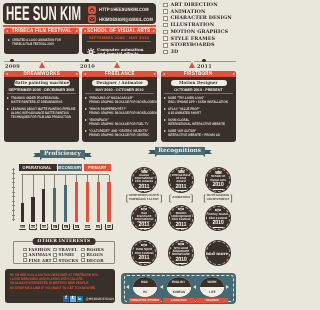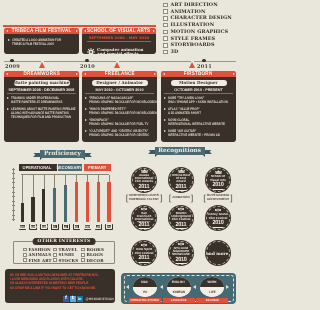--- a/index.html
+++ b/index.html
@@ -144,20 +144,41 @@
 .ribbon .notchL,.ribbon .notchR{position:absolute;width:0;height:0;top:9px;
   border-top:2.2px solid #2e474d;}
 .ribbon .notchL{left:7px;border-right:2.2px solid transparent;}
 .ribbon .notchR{right:7px;border-left:2.2px solid transparent;}
 </style>
 </head>
 <body>
 
 <div id="page">
 
+<div class="abs" id="namebox">
+  <div class="nm">HEE SUN KIM</div>
+  <div class="contact" style="top:2.5px">
+    <span class="cbadge">
+          <svg width="6" height="6" viewBox="0 0 12 12">
+            <path d="M6 2 1.8 5.6V6.9h1.1v3.3h6.2V6.9h1.1V5.6z" fill="#3a302a"></path>
+            <rect x="4.3" y="6.3" width="3.4" height="2.6" fill="#c9c2b4"></rect>
+          </svg>
+        </span>
+    <span class="ctext">HTTP://HEESUNKIM.COM</span>
+  </div>
+  <div class="contact" style="top:12.0px">
+    <span class="cbadge">
+          <svg width="6.2" height="4.6" viewBox="0 0 13 10">
+            <rect x="0.8" y="0.8" width="11.4" height="8.4" rx="0.8" fill="#3a302a"></rect>
+            <path d="M1.8 2.2 6.5 5.8 11.2 2.2" stroke="#c9c2b4" stroke-width="1.1" fill="none"></path>
+          </svg>
+        </span>
+    <span class="ctext">HKIMDESIGN@GMAIL.COM</span>
+  </div>
+</div>
 <div class="abs" id="redrule"></div>
 <div class="abs" id="skills">
   <div class="skrow">
         <span class="skbox"></span>
         <span class="sktext">ART DIRECTION</span>
       </div>
   <div class="skrow">
         <span class="skbox"></span>
         <span class="sktext">ANIMATION</span>
       </div>

